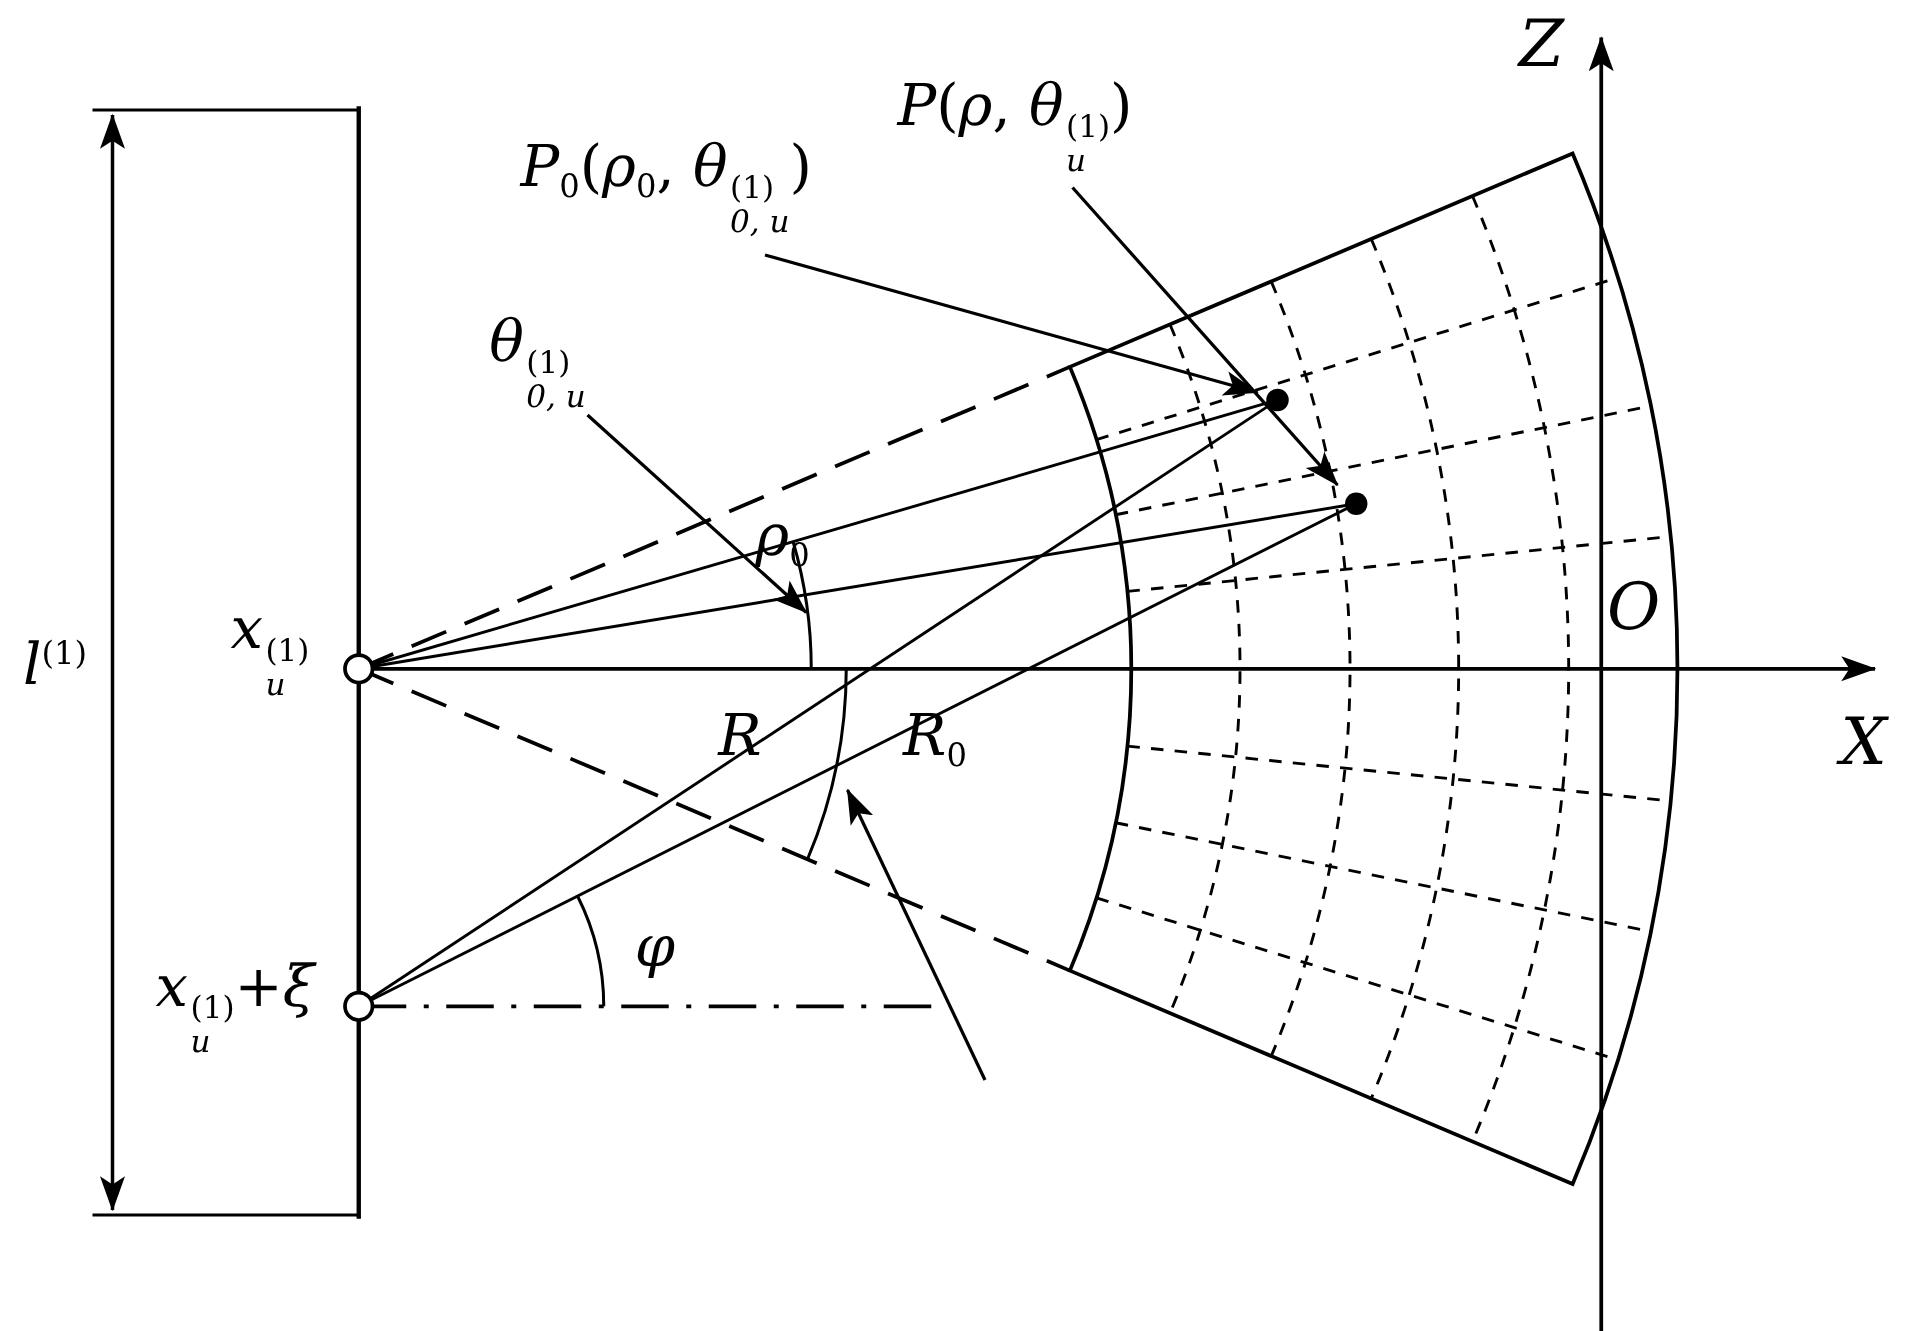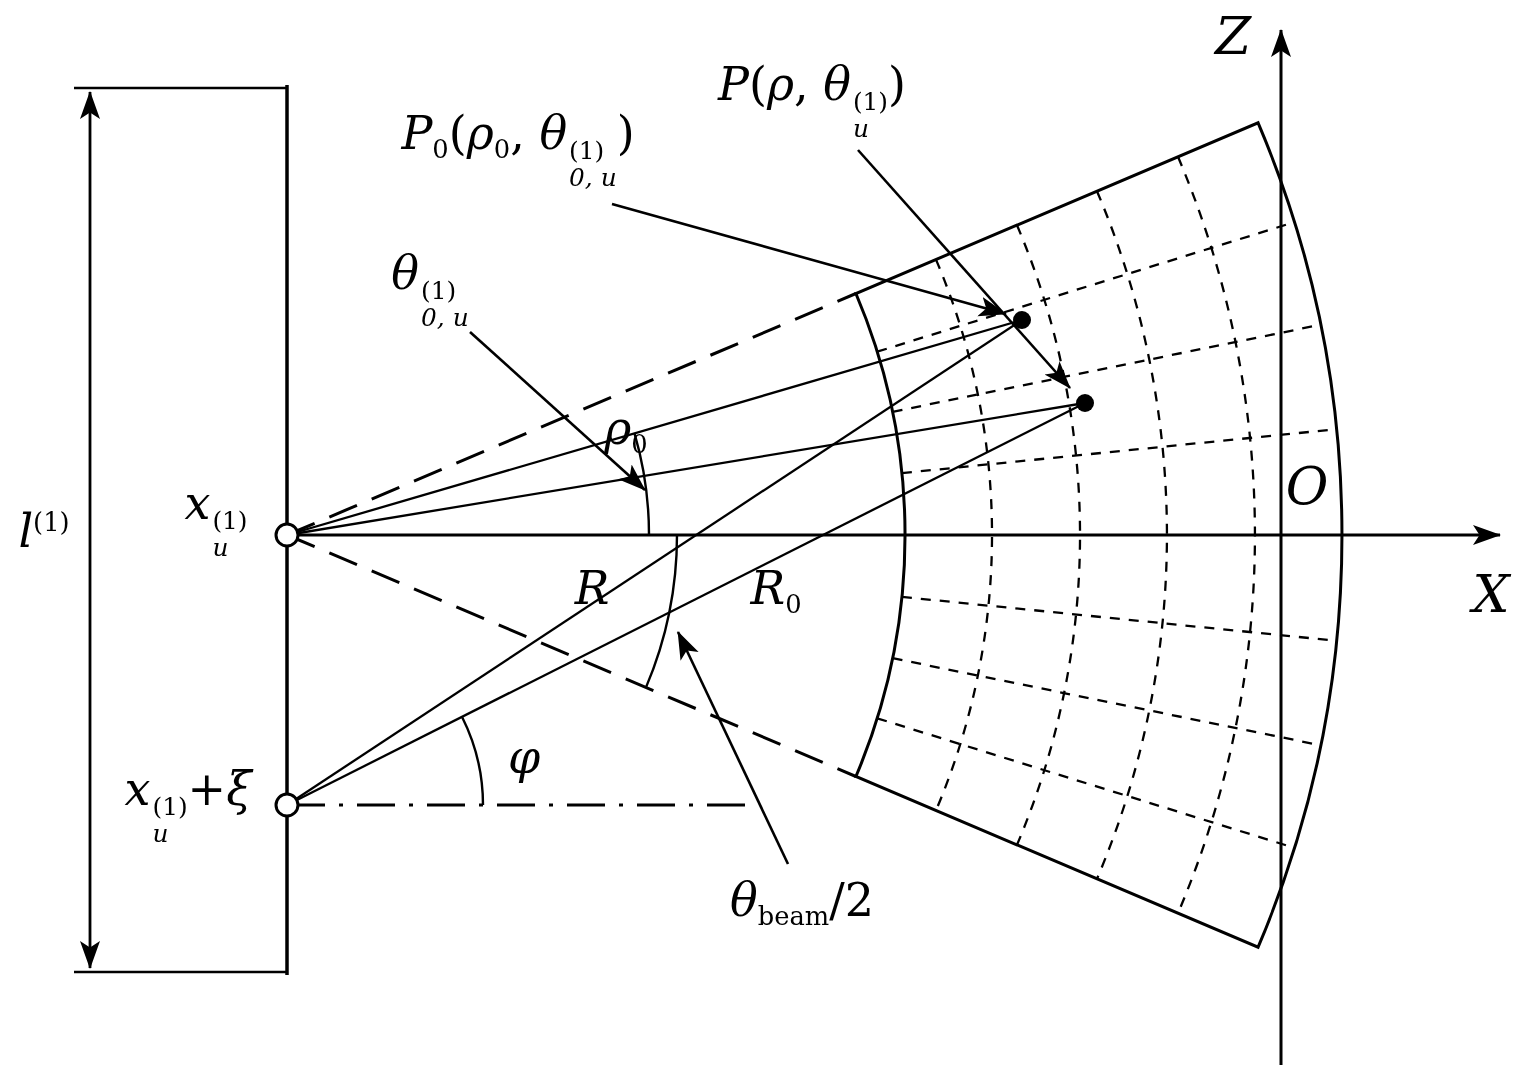--- a/index.html
+++ b/index.html
@@ -111,21 +111,21 @@
       </span>
   </div>
 
   <div class="lbl" style="left:188px;top:806px;">
     <span>x</span><span class="ss">
         <span class="rm">(1)</span>
         <span>u</span>
       </span><span>+ξ</span>
   </div>
 
-  <div class="lbl" style="left:518px;top:150px;">
+  <div class="lbl" style="left:533px;top:150px;">
     <span>P</span><sub class="rm">0</sub><span class="rm">(</span><span>ρ</span><sub class="rm">0</sub><span class="rm">, </span><span>θ</span><span class="ss">
         <span class="rm">(1)</span>
         <span>0, u</span>
       </span><span class="rm">)</span>
   </div>
 
   <div class="lbl" style="left:812px;top:101px;">
     <span>P</span><span class="rm">(</span><span>ρ</span><span class="rm">, </span><span>θ</span><span class="ss">
         <span class="rm">(1)</span>
         <span>u</span>
@@ -140,31 +140,28 @@
   </div>
 
   <div class="lbl" style="left:626px;top:428px;">
     <span>ρ</span><sub class="rm">0</sub>
   </div>
 
   <div class="lbl" style="left:592px;top:588px;">
     <span>R</span>
   </div>
 
-  <div class="lbl" style="left:776px;top:588px;">
+  <div class="lbl" style="left:748px;top:588px;">
     <span>R</span><sub class="rm">0</sub>
   </div>
 
   <div class="lbl" style="left:524px;top:757px;">
     <span>φ</span>
   </div>
 
-  <div class="lbl" style="left:802px;top:900px;">
-    <span>θ</span><sub class="rm">beam</sub><span class="rm">/2</span>
-  </div>
 
   <div class="lbl axis-lbl" style="left:1233px;top:36px;">
     <span>Z</span>
   </div>
 
   <div class="lbl axis-lbl" style="left:1491px;top:594px;">
     <span>X</span>
   </div>
 
   <div class="lbl axis-lbl" style="left:1307px;top:486px;">

